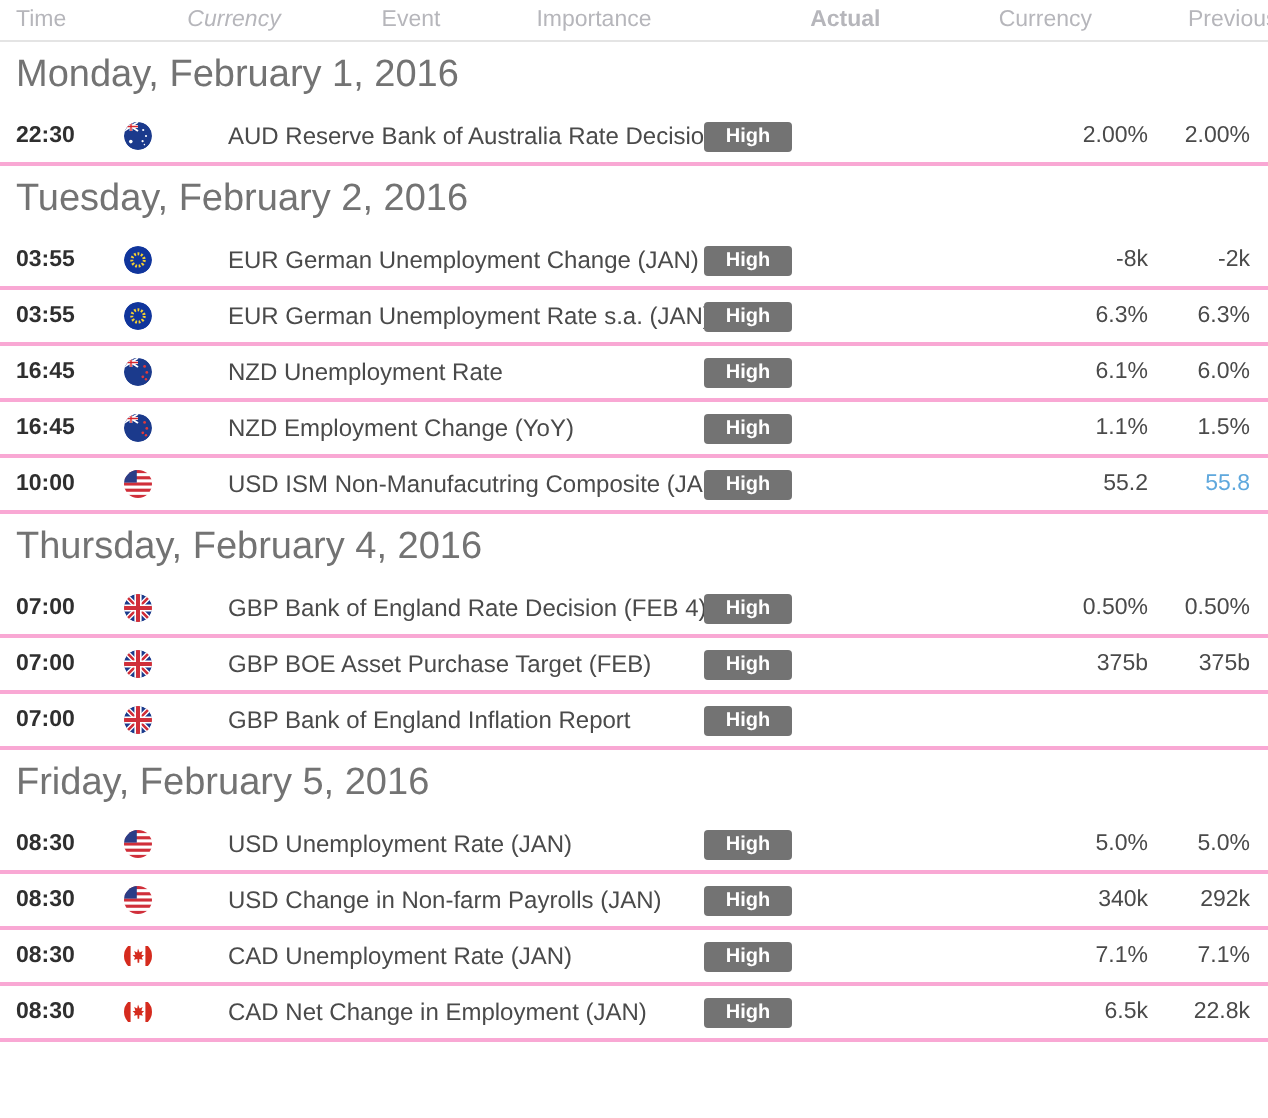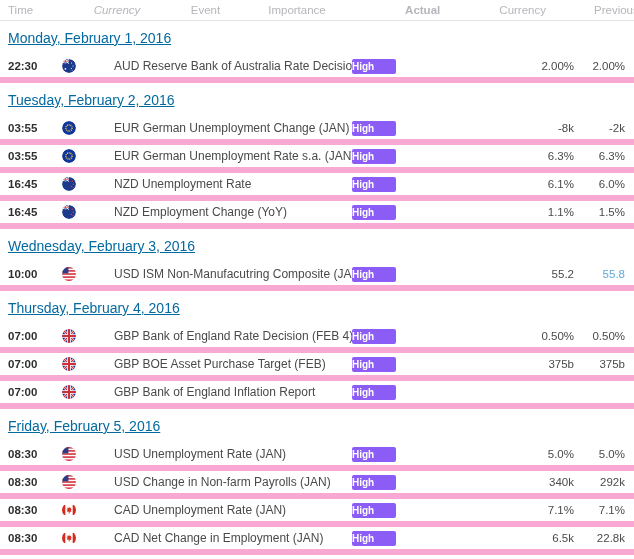--- a/index.html
+++ b/index.html
@@ -34,34 +34,33 @@
   .cal-header .col-time      { width: 54px; padding-left: 8px; box-sizing: border-box; }
   .cal-header .col-currency  { width: 60px; font-style: italic; }
   .cal-header .col-event     { flex: 1; }
   .cal-header .col-importance{ width: 100px; }
   .cal-header .col-actual    { width: 60px; text-align: center; font-weight: bold; }
   .cal-header .col-forecast  { width: 62px; text-align: right; }
   .cal-header .col-previous  { width: 40px; text-align: left; padding-right: 9px; box-sizing: border-box; }
 
   
   .date-heading {
-    font-size: 14px;
-    color: #0369a1;
+    font-size: 19px;
+    color: #737373;
     padding: 9px 0 9px 8px;
     line-height: 16px;
     white-space: nowrap;
-    text-decoration: underline;
   }
 
   
   .event-row {
     display: flex;
     align-items: center;
     height: 28px;
-    border-bottom: 6px solid #f9a8d4;
+    border-bottom: 2px solid #f9a8d4;
     box-sizing: border-box;
   }
   .cell-time {
     width: 54px;
     padding-left: 8px;
     box-sizing: border-box;
     font-weight: bold;
     font-size: 11.5px;
     color: #2f2f2f;
     white-space: nowrap;
@@ -106,22 +105,22 @@
   .cell-previous.highlight {
     color: #5fa8dd;
   }
 
   
   .badge {
     display: inline-block;
     width: 44px;
     height: 15px;
     line-height: 15px;
-    text-align: left;
-    background: #8b5cf6;
+    text-align: center;
+    background: #737373;
     color: #ffffff;
     font-size: 10px;
     font-weight: bold;
     border-radius: 2px;
   }
 
   
   .flag {
     width: 14px;
     height: 14px;
@@ -244,21 +243,20 @@
               <circle cx="11" cy="10.6" r="0.6" fill="#e03a3a"></circle>
             </svg>
           </span>
         </div>
         <div class="cell-event">NZD Employment Change (YoY)</div>
         <div class="cell-importance"><span class="badge">High</span></div>
         <div class="cell-actual"></div>
         <div class="cell-forecast">1.1%</div>
         <div class="cell-previous">1.5%</div>
       </div>
-      <div class="date-heading">Wednesday, February 3, 2016</div>
       <div class="event-row">
         <div class="cell-time">10:00</div>
         <div class="cell-currency">
           <span>
             <svg class="flag" viewBox="0 0 14 14">
               <circle cx="7" cy="7" r="7" fill="#fff"></circle>
               <g>
                 <rect x="0" y="0" width="14" height="1.56" fill="#d02f3a"></rect>
                 <rect x="0" y="3.11" width="14" height="1.56" fill="#d02f3a"></rect>
                 <rect x="0" y="6.22" width="14" height="1.56" fill="#d02f3a"></rect>

